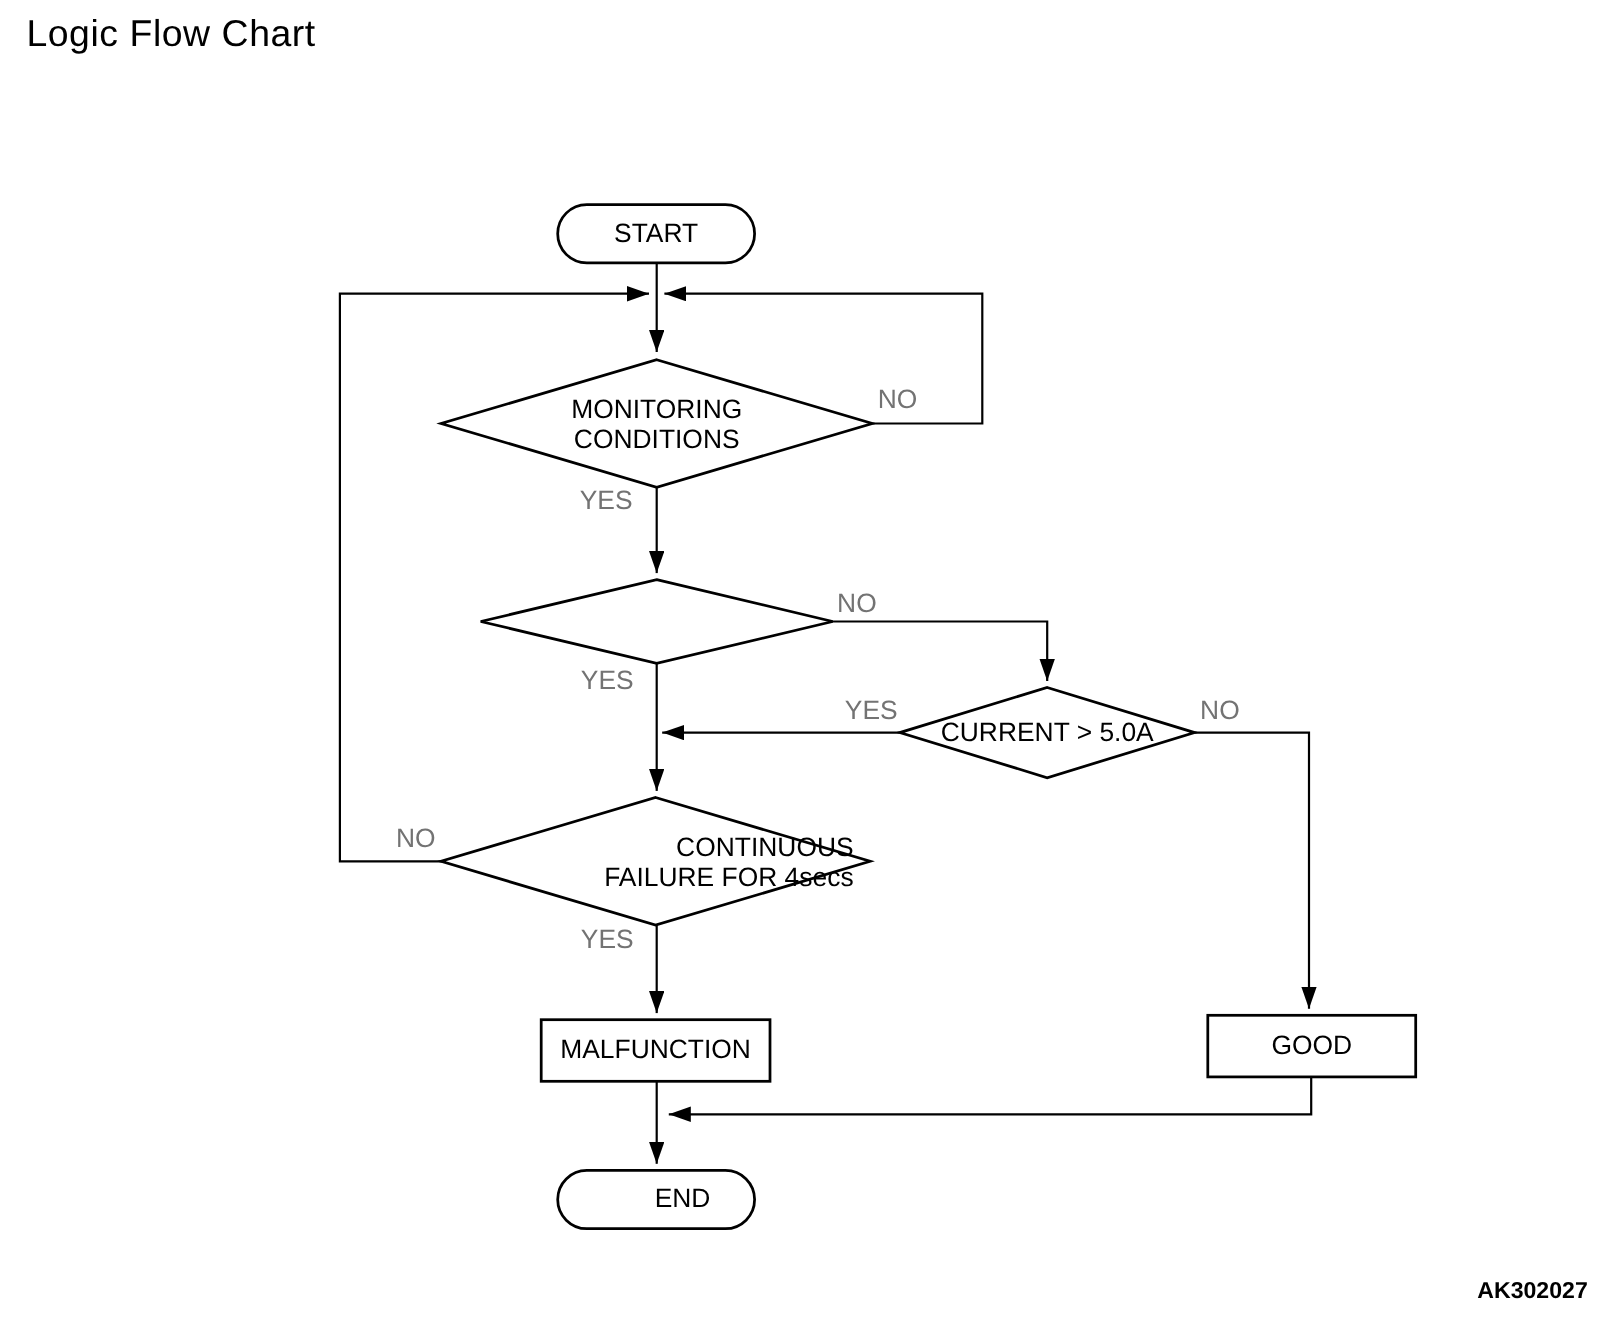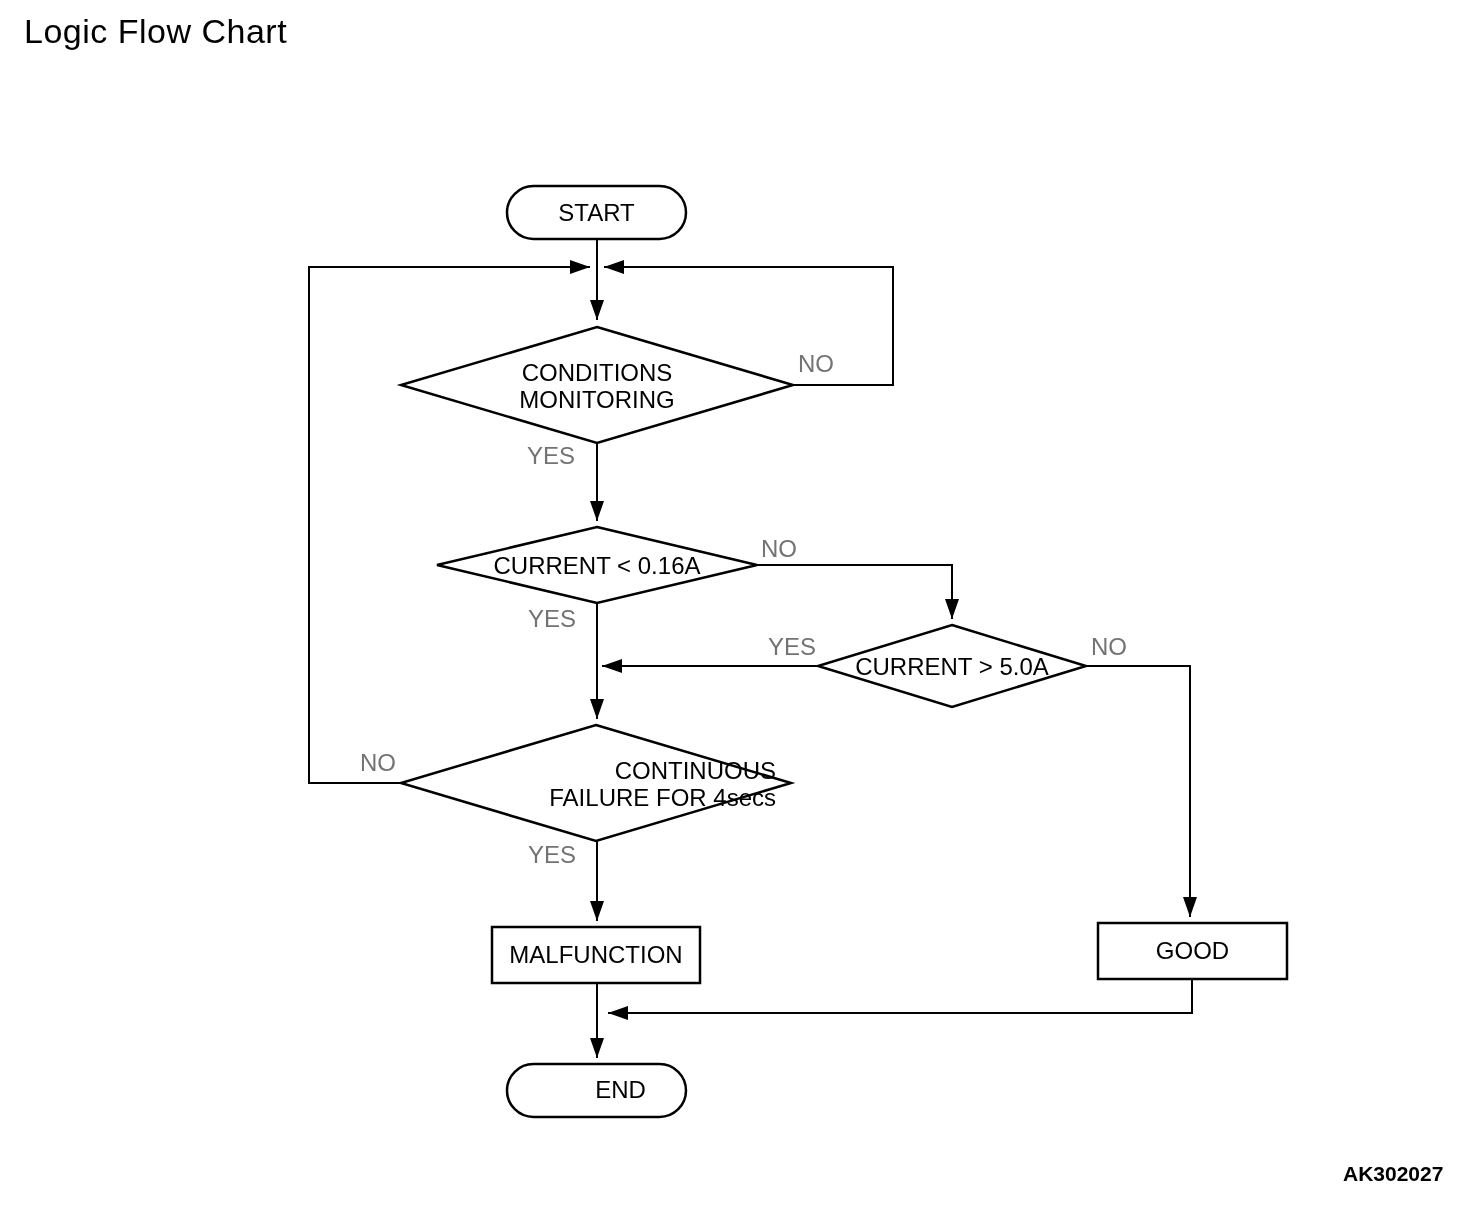--- a/index.html
+++ b/index.html
@@ -107,25 +107,24 @@
       <polygon points="596,725 791,783 596,841 401,783"></polygon>
       <rect x="492" y="927" width="208" height="56"></rect>
       <rect x="1098" y="923" width="189" height="56"></rect>
       <rect x="507" y="1064" width="179" height="53" rx="26.5" ry="26.5"></rect>
     </g>
   </svg>
 
   <div class="node-label boxed" style="left:507px; top:186px; width:179px; height:53px;">START</div>
 
   <div class="node-label" style="left:447px; top:359px; width:300px;">
+    <div>MONITORING</div>
     <div>CONDITIONS</div>
-    <div>MONITORING</div>
   </div>
 
-  <div class="node-label" style="left:447px; top:552px; width:300px;">CURRENT &lt; 0.16A</div>
 
   <div class="node-label" style="left:802px; top:653px; width:300px;">CURRENT &gt; 5.0A</div>
 
   <div class="node-label" style="left:416px; top:757px; width:360px;text-align:right;">
     <div>CONTINUOUS</div>
     <div>FAILURE FOR 4secs</div>
   </div>
 
   <div class="node-label boxed" style="left:492px; top:927px; width:208px; height:56px;">MALFUNCTION</div>
 

